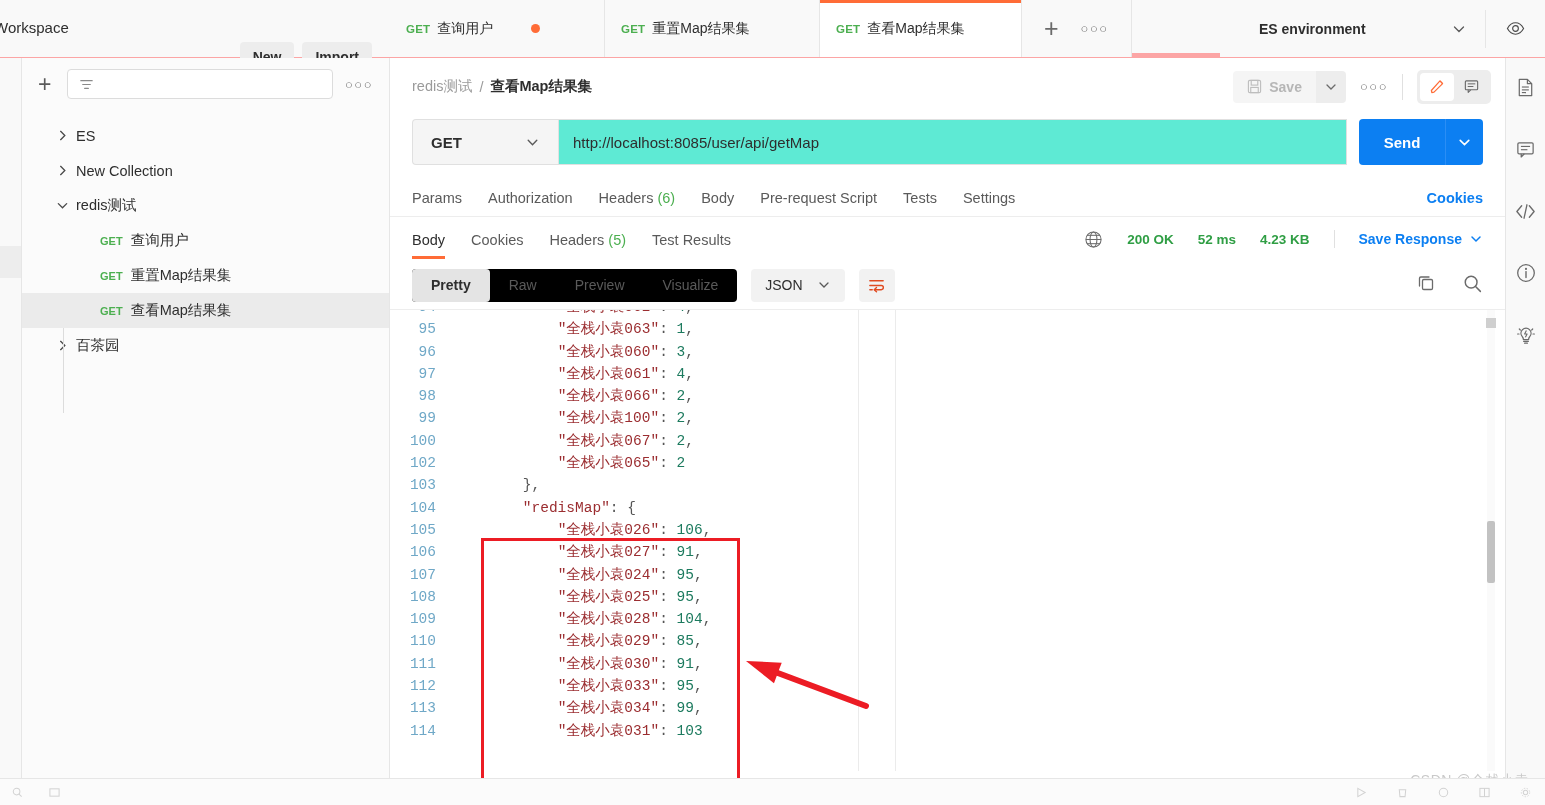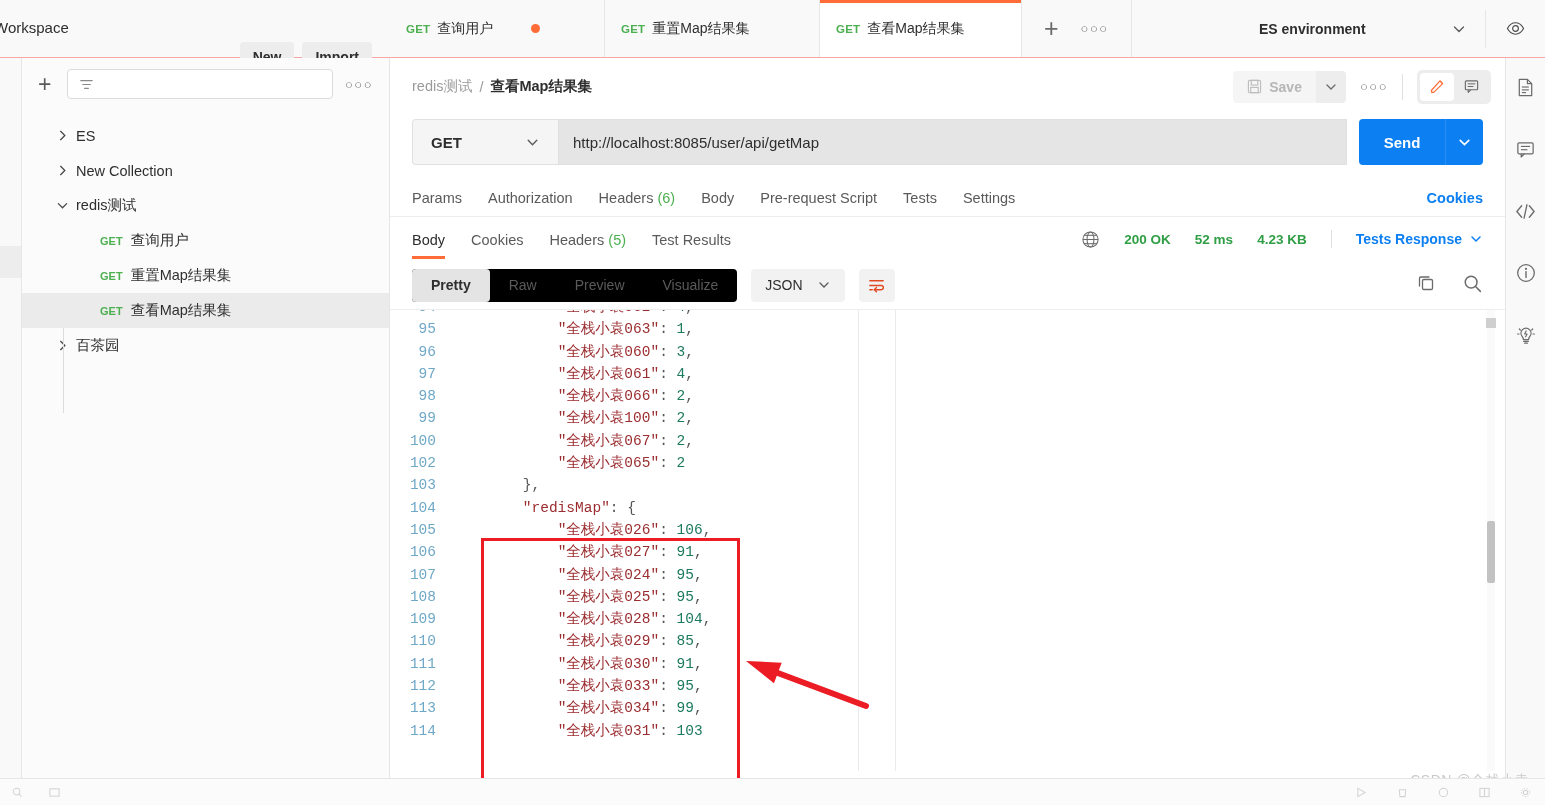--- a/index.html
+++ b/index.html
@@ -4,21 +4,21 @@
 <style>
   * { box-sizing: border-box; margin: 0; padding: 0; }
   html, body {
     width: 1545px; height: 805px;
     font-family: "Liberation Sans", sans-serif;
     background: #fff; overflow: hidden;
   }
   #app { position: relative; width: 1545px; height: 805px; background: #fff; }
 
   
-  .topbar { position: absolute; left: 0; top: 0; width: 1545px; height: 58px; background: #f9f9f9; border-bottom: 1px solid #fca5a5; }
+  .topbar { position: absolute; left: 0; top: 0; width: 1545px; height: 58px; background: #f9f9f9; border-bottom: 5px solid #fca5a5; }
   .ws-left { position: absolute; left: 0; top: 0; width: 390px; height: 57px; background: #f9f9f9; display: flex; align-items: center; }
   .ws-title { position: absolute; left: -6px; top: 19px; font-size: 15px; color: #2e2e2e; white-space: nowrap; }
   .btn-soft { height: 30px; padding: 0 13px; border-radius: 4px; background: #ededed; border: none; font-size: 14px; color: #2e2e2e; font-weight: 600; cursor: pointer; font-family: inherit; display: flex; align-items: center; margin-top: 28px; }
   .ws-btns { position: absolute; right: 18px; top: 14px; display: flex; gap: 8px; }
 
   .tabstrip { position: absolute; left: 390px; top: 0; width: 830px; height: 57px; display: flex; align-items: stretch; }
   .rtab { position: relative; display: flex; align-items: center; padding: 0 16px; border-right: 1px solid #e6e6e6; background: #f9f9f9; cursor: pointer; min-width: 0; }
   .rtab.active { background: #fff; }
   .rtab.active::before { content:""; position:absolute; left:0; right:0; top:0; height:3px; background:#ff6c37; }
   .rtab .m { font-size: 11.5px; color: #4caf50; font-weight: 700; letter-spacing: .2px; margin-right: 7px; }
@@ -63,21 +63,21 @@
   .save-btn { display: flex; align-items: center; gap: 7px; height: 32px; padding: 0 14px; background: #f5f5f5; color: #b6b6b6; font-size: 14px; font-weight: 600; cursor: default; }
   .save-caret { width: 30px; height: 32px; background: #ededed; display: flex; align-items: center; justify-content: center; cursor: pointer; }
   .vdiv { width: 1px; height: 26px; background: #e0e0e0; }
   .pen-grp { display: flex; background: #ededed; border-radius: 5px; padding: 3px; }
   .pen-on { width: 34px; height: 28px; background: #fff; border-radius: 4px; display: flex; align-items: center; justify-content: center; cursor: pointer; }
   .pen-off { width: 34px; height: 28px; display: flex; align-items: center; justify-content: center; cursor: pointer; }
 
   .urlrow { display: flex; padding: 0 22px; margin-top: 4px; height: 46px; }
   .method { width: 146px; border: 1px solid #e0e0e0; border-right: none; border-radius: 4px 0 0 4px; background: #f5f5f5; display: flex; align-items: center; justify-content: space-between; padding: 0 18px; cursor: pointer; }
   .method .t { font-size: 15px; color: #2e2e2e; font-weight: 600; }
-  .urlin { flex: 1; border: 1px solid #e0e0e0; background: #e5e5e5; display: flex; align-items: center; padding: 0 14px; font-size: 15px; color: #2e2e2e; cursor: text; }
+  .urlin { flex: 1; border: 1px solid #e0e0e0; background: #5eead4; display: flex; align-items: center; padding: 0 14px; font-size: 15px; color: #2e2e2e; cursor: text; }
   .sendgrp { display: flex; margin-left: 12px; }
   .sendbtn { width: 86px; background: #0c7ff2; color: #fff; font-size: 15px; font-weight: 700; display: flex; align-items: center; justify-content: center; border-radius: 4px 0 0 4px; cursor: pointer; }
   .sendcar { width: 38px; background: #0c7ff2; border-left: 1px solid #2b8ef5; border-radius: 0 4px 4px 0; display: flex; align-items: center; justify-content: center; cursor: pointer; }
 
   .reqtabs { display: flex; align-items: flex-end; padding: 0 22px; height: 42px; margin-top: 10px; border-bottom: 1px solid #ededed; }
   .rqt { font-size: 14.5px; color: #5a5a5a; margin-right: 26px; padding-bottom: 10px; cursor: pointer; white-space: nowrap; }
   .rqt .cnt { color: #4caf50; }
   .cookies-lnk { margin-left: auto; font-size: 14.5px; color: #0c7ff2; font-weight: 700; padding-bottom: 10px; cursor: pointer; }
 
   
@@ -337,21 +337,21 @@
           <ellipse cx="10" cy="10" rx="3.6" ry="8" fill="none" stroke="#6b6b6b" stroke-width="1.1"></ellipse>
           <line x1="2" y1="10" x2="18" y2="10" stroke="#6b6b6b" stroke-width="1.1"></line>
           <line x1="3.2" y1="5.6" x2="16.8" y2="5.6" stroke="#6b6b6b" stroke-width="1.1"></line>
           <line x1="3.2" y1="14.4" x2="16.8" y2="14.4" stroke="#6b6b6b" stroke-width="1.1"></line>
         </svg>
         <span class="mok">200 OK</span>
         <span class="mok">52 ms</span>
         <span class="mok">4.23 KB</span>
         <span class="msep"></span>
         <div class="savresp">
-          <span>Tests Response</span>
+          <span>Save Response</span>
           <svg width="14" height="14" viewBox="0 0 14 14">
               <path d="M3 5 L7 9 L11 5" stroke="#0c7ff2" stroke-width="1.5" fill="none" stroke-linecap="round"></path>
             </svg>
         </div>
       </div>
     </div>
 
     <div class="fmtrow">
       <div class="pillgrp">
         <div class="pill on">Pretty</div>

